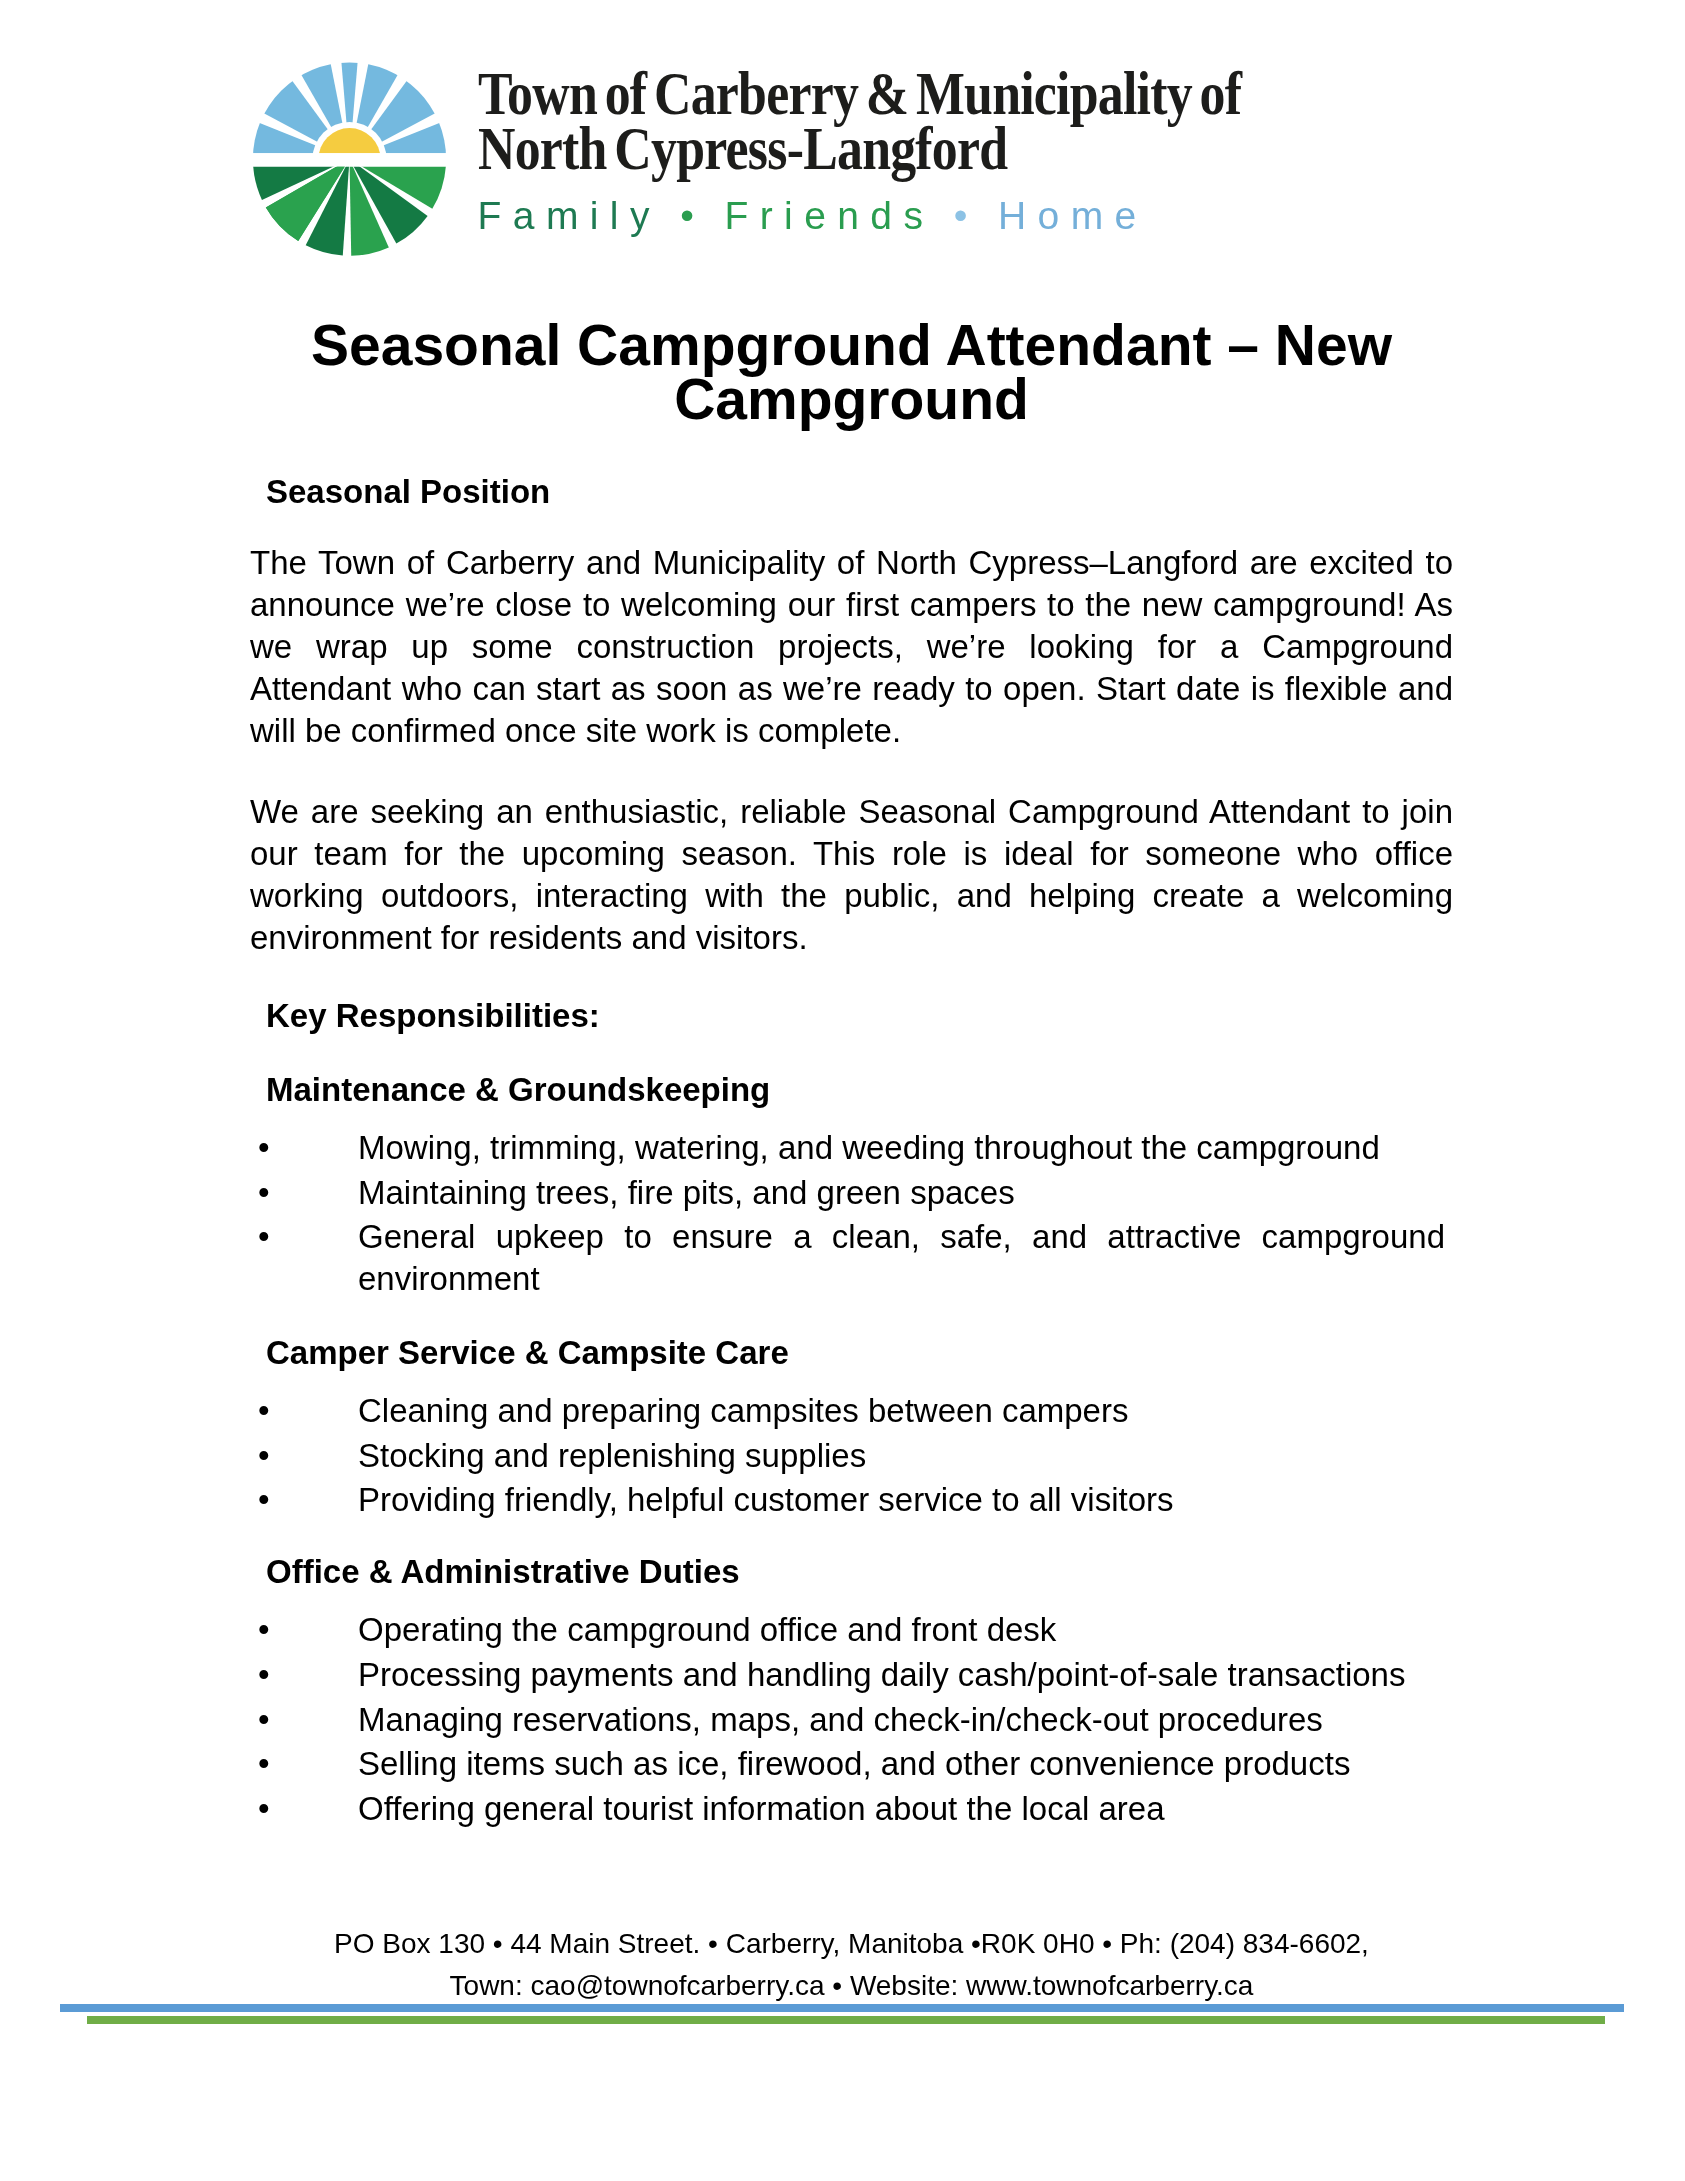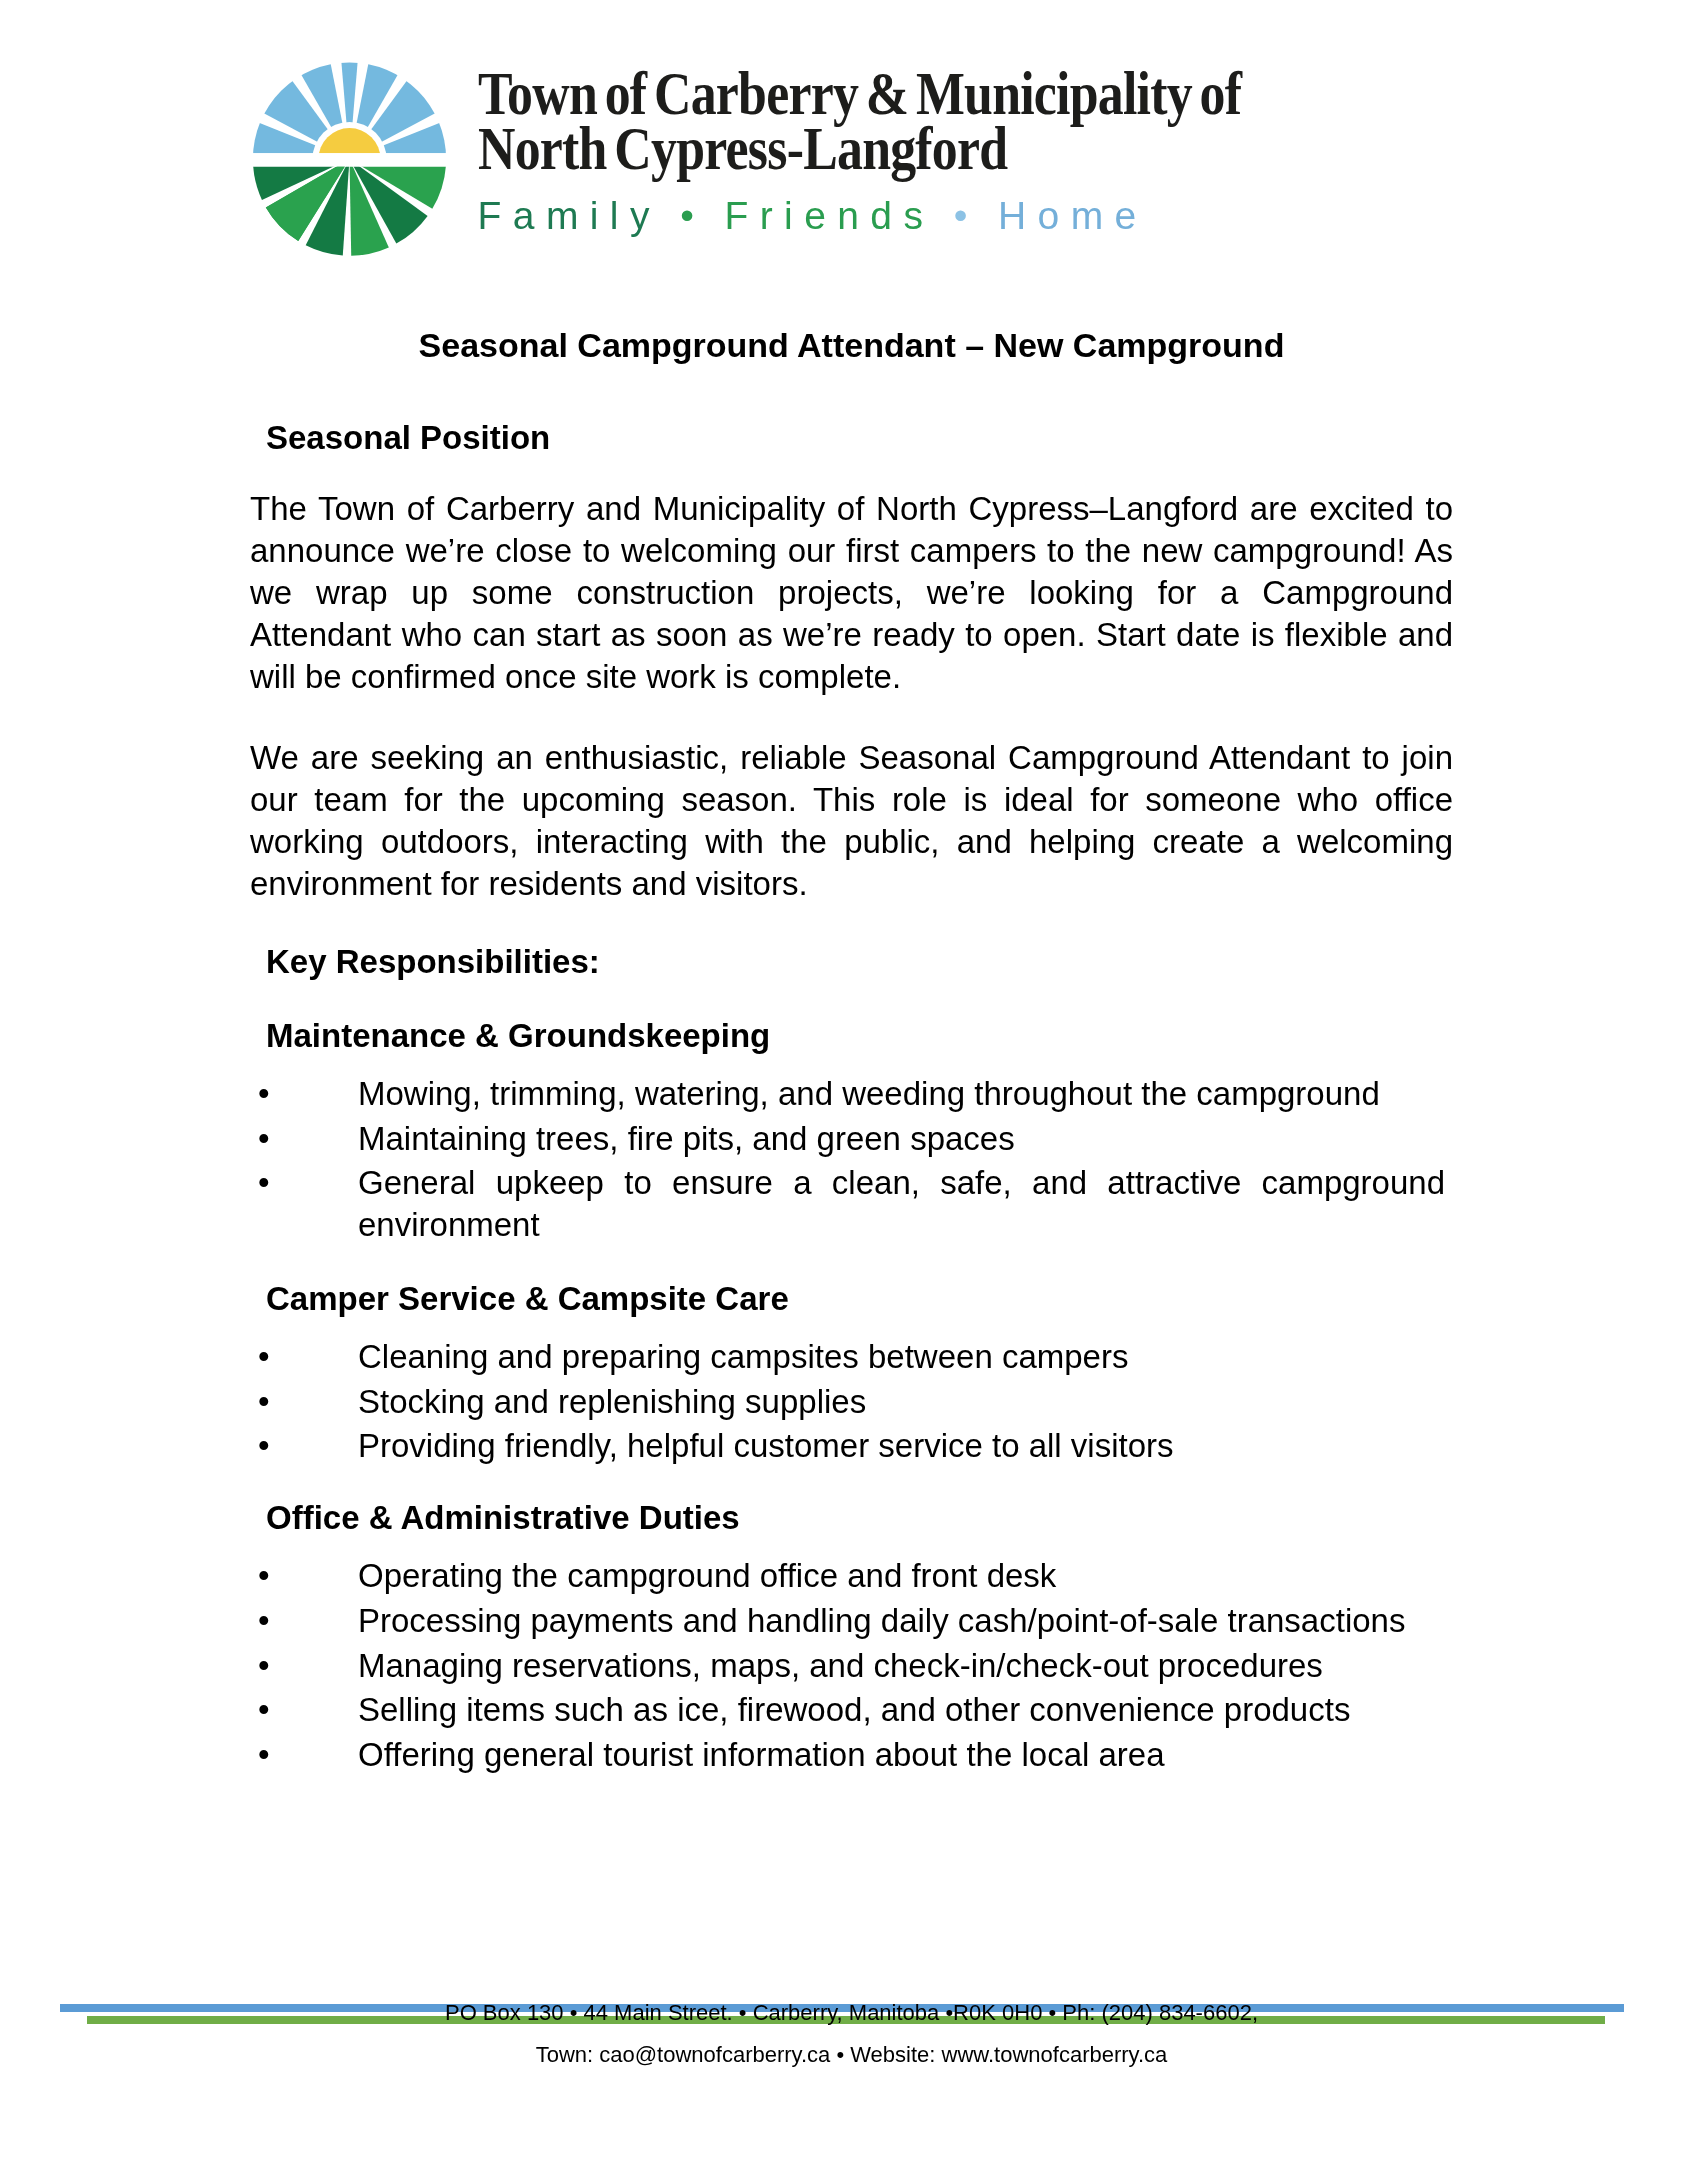--- a/index.html
+++ b/index.html
@@ -34,21 +34,21 @@
     line-height:35px;
     letter-spacing:11.4px;
     white-space:nowrap;
   }
   .tagline .dot{margin:0 19.3px;}
 
   
   .content{position:absolute;top:318px;left:250px;width:1203px;}
   .doc-title{
     margin:0;
-    font-size:34px;
+    font-size:57px;
     line-height:54px;
     font-weight:bold;
     text-align:center;
   }
   .h-sub{
     margin:16px;
     font-size:33px;
     line-height:42px;
     font-weight:bold;
     text-align:left;
@@ -87,22 +87,22 @@
     position:absolute;
     left:0;
     top:0;
   }
 
   
   .rule-blue{position:absolute;top:2004px;left:60px;width:1564px;height:8px;background:#5B9BD5;}
   .rule-green{position:absolute;top:2016px;left:87px;width:1518px;height:8px;background:#70AD47;}
   .footer-text{
     position:absolute;
-    top:1992px;left:250px;width:1203px;
-    font-size:22px;
+    top:1923px;left:250px;width:1203px;
+    font-size:28px;
     line-height:42px;
     text-align:center;
   }
 </style>
 </head>
 <body>
 
 <div class="page">
 
   <div class="lockup">

